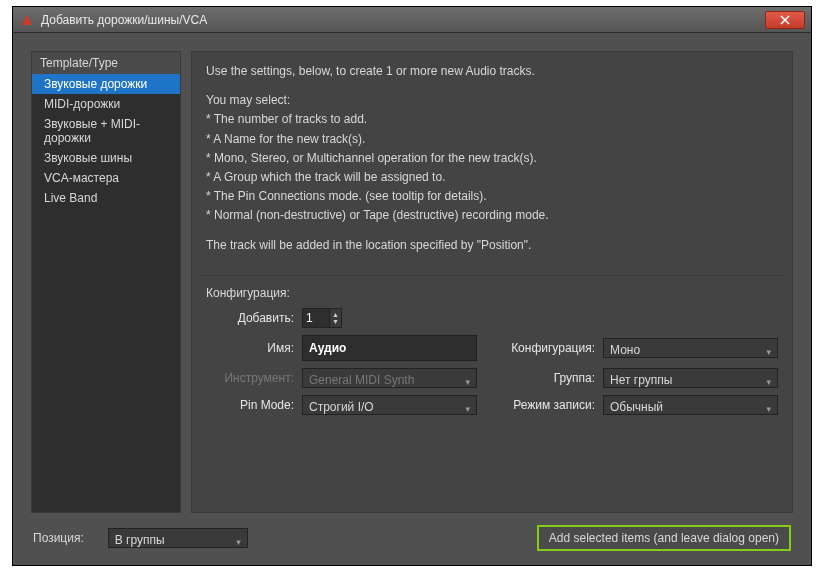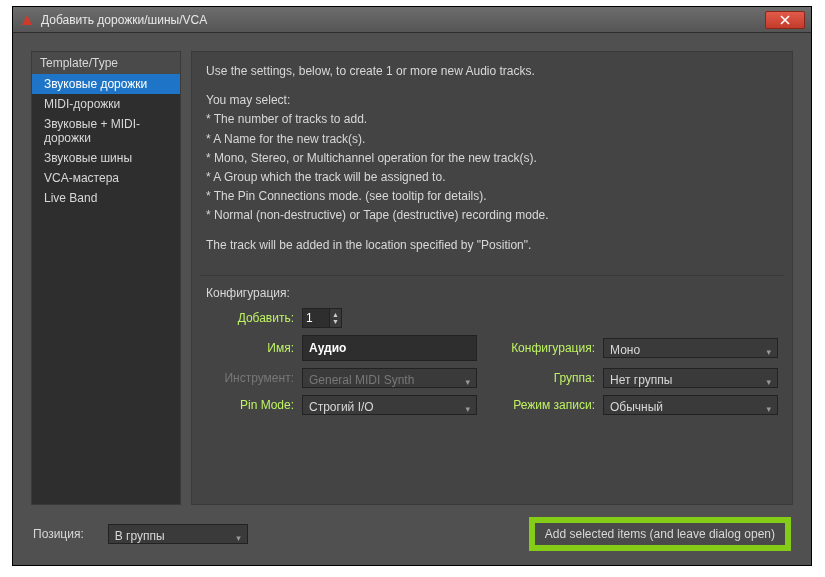--- a/index.html
+++ b/index.html
@@ -16,34 +16,34 @@
 .sidebar-list { flex: 1; background: #2e2e2e; overflow: hidden; }
 .sidebar-item { padding: 3px 12px; color: #d8d8d8; cursor: pointer; font-size: 12px; }
 .sidebar-item.selected { background: #1e75c8; color: #fff; }
 .main { flex: 1; border: 1px solid #3a3a3a; background: #444; display: flex; flex-direction: column; }
 .info { padding: 10px 14px; color: #d8d8d8; line-height: 1.6; font-size: 12px; }
 .info p { margin-bottom: 10px; }
 .divider { border-top: 1px solid #3a3a3a; margin: 0 8px; }
 .config-section { padding: 10px 14px 14px 14px; color: #d8d8d8; }
 .config-title { margin-bottom: 8px; }
 .config-grid { display: grid; grid-template-columns: 88px 175px 110px 175px; row-gap: 7px; align-items: center; column-gap: 8px; }
-.config-label { text-align: right; color: #bef264; }
+.config-label { text-align: right; color: #e5e5e5; }
 .config-label.disabled { color: #777; }
 .num-input { display: flex; align-items: center; }
 .num-input input { width: 28px; height: 20px; background: #2e2e2e; border: 1px solid #222; color: #fff; padding: 0 3px; text-align: left; font-size: 12px; }
 .num-spin { width: 12px; height: 20px; display: flex; flex-direction: column; justify-content: center; align-items: center; border: 1px solid #222; border-left: none; background: #3a3a3a; font-size: 7px; color: #ccc; line-height: 1; cursor: pointer; }
 .text-input { height: 20px; background: #2e2e2e; border: 1px solid #222; color: #fff; padding: 12px 6px; font-size: 12px; width: 100%; }
 .text-input.bold { font-weight: bold; }
 .select { height: 20px; background: #3a3a3a; border: 1px solid #222; color: #d8d8d8; display: flex; align-items: flex-end; justify-content: space-between; padding: 0 6px 0 6px; font-size: 12px; cursor: pointer; width: 100%; }
 .select.disabled { color: #777; cursor: default; }
 .select .chev { font-size: 9px; color: #999; }
 .footer-row1 { display: flex; align-items: center; justify-content: space-between; padding: 0 2px; }
 .pos-group { display: flex; align-items: center; gap: 24px; }
 .pos-label { color: #d8d8d8; }
-.btn { background: #4a4a4a; border: 6px solid #84cc16; color: #d8d8d8; padding: 4px 10px; font-size: 12px; cursor: pointer; }
+.btn { background: #4a4a4a; border: 2px solid #84cc16; color: #d8d8d8; padding: 4px 10px; font-size: 12px; cursor: pointer; }
 .footer-row2 { display: flex; justify-content: flex-end; padding: 0 2px; }
 .wide-select { width: 140px; }
 </style>
 </head>
 <body>
 
 <div class="outer-frame">
   <div class="titlebar">
     <span class="app-icon">
       <svg width="14" height="14" viewBox="0 0 14 14">

